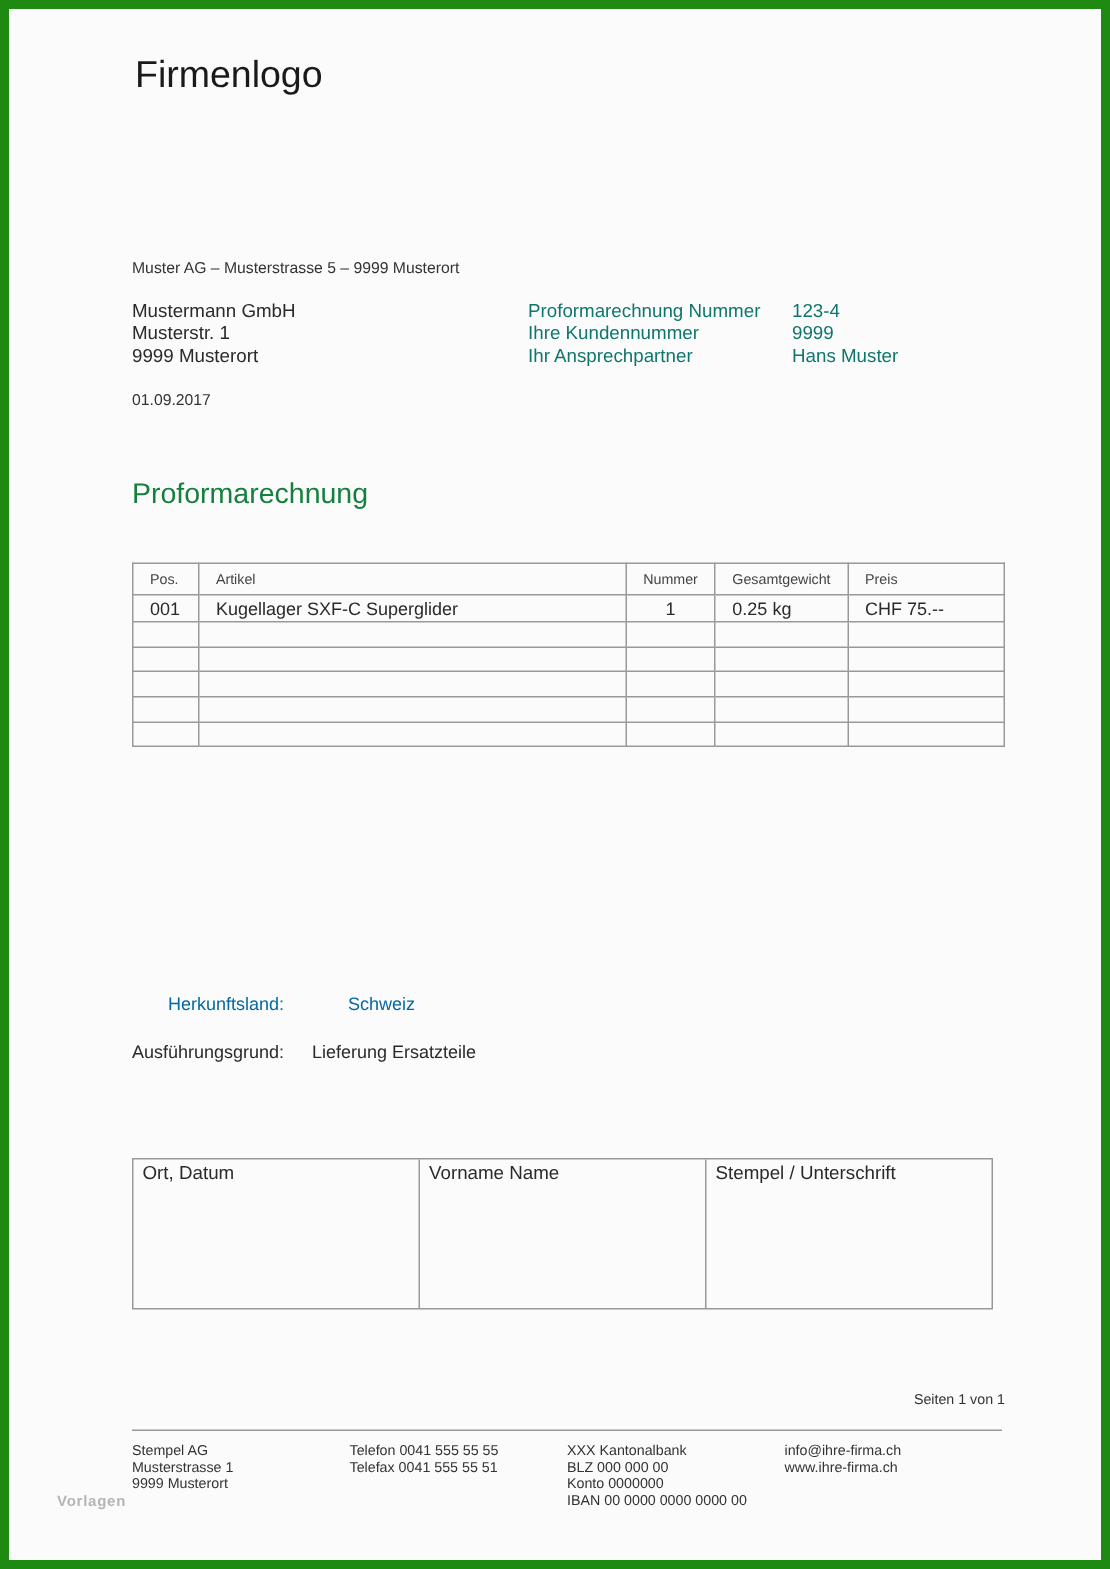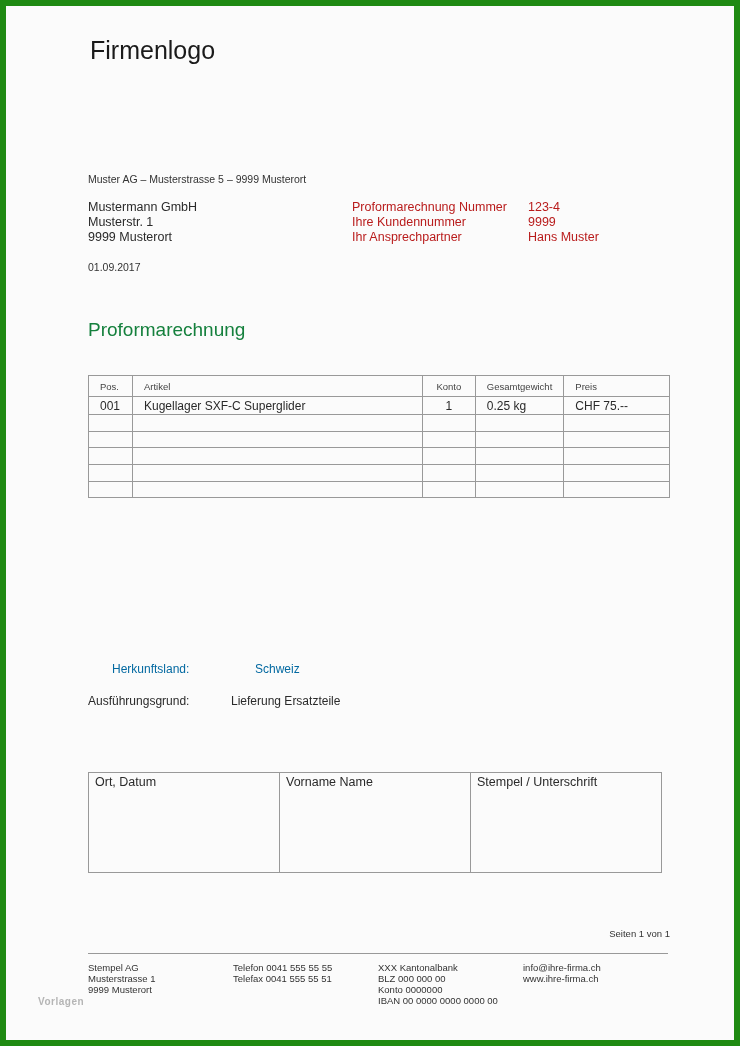--- a/index.html
+++ b/index.html
@@ -13,21 +13,21 @@
     .page {
       position: absolute;
       left: 6px; top: 6px;
       width: 728px; height: 1034px;
       background: #fbfbfb;
     }
     .abs { position: absolute; white-space: nowrap; }
     .logo { left: 84px; top: 30px; font-size: 25px; color: #1a1a1a; }
     .sender { left: 82px; top: 167px; font-size: 10.5px; color: #333; }
     .recipient { left: 82px; top: 194px; font-size: 12.5px; line-height: 15px; color: #2a2a2a; }
-    .meta { left: 346px; top: 194px; font-size: 12.5px; line-height: 15px; color: #b91c1c; }
+    .meta { left: 346px; top: 194px; font-size: 12.5px; line-height: 15px; color: #0f766e; }
     .meta .row { display: flex; }
     .meta .lbl { width: 176px; }
     .date { left: 82px; top: 255px; font-size: 10.5px; color: #333; }
     .title { left: 82px; top: 313px; font-size: 19px; font-weight: normal; color: #15803d; }
 
     table.items {
       position: absolute;
       left: 82px; top: 369px;
       width: 582px;
       border-collapse: collapse;
@@ -42,21 +42,21 @@
       font-weight: normal;
       white-space: nowrap;
     }
     table.items th { font-size: 9.5px; height: 21px; color: #444; }
     table.items tr.first td { height: 18px; }
     table.items .c-menge { text-align: center; }
     table.items tr.total td { height: 17px; }
 
     .origin { left: 82px; top: 656px; font-size: 12px; color: #0369a1; margin-left: 24px; }
     .reason { left: 82px; top: 688px; font-size: 12px; color: #2a2a2a; }
-    .origin .val, .reason .val { position: absolute; left: 143px; }
+    .origin .val, .reason .val { position: absolute; left: 120px; }
 
     .sign {
       position: absolute;
       left: 82px; top: 766px;
       width: 574px; height: 101px;
       border: 1px solid #999;
       display: flex;
     }
     .sign .cell {
       flex: 1;
@@ -115,21 +115,21 @@
       <col style="width:44px">
         <col style="width:291px">
         <col style="width:53px">
         <col style="width:88px">
         <col style="width:106px">
     </colgroup>
     <tbody>
         <tr>
       <th>Pos.</th>
       <th>Artikel</th>
-      <th class="c-menge">Konto</th>
+      <th class="c-menge">Nummer</th>
       <th>Gesamtgewicht</th>
       <th>Preis</th>
     </tr>
     <tr class="first">
       <td>001</td>
       <td>Kugellager SXF-C Superglider</td>
       <td class="c-menge">1</td>
       <td>0.25 kg</td>
       <td>CHF 75.--</td>
     </tr>

